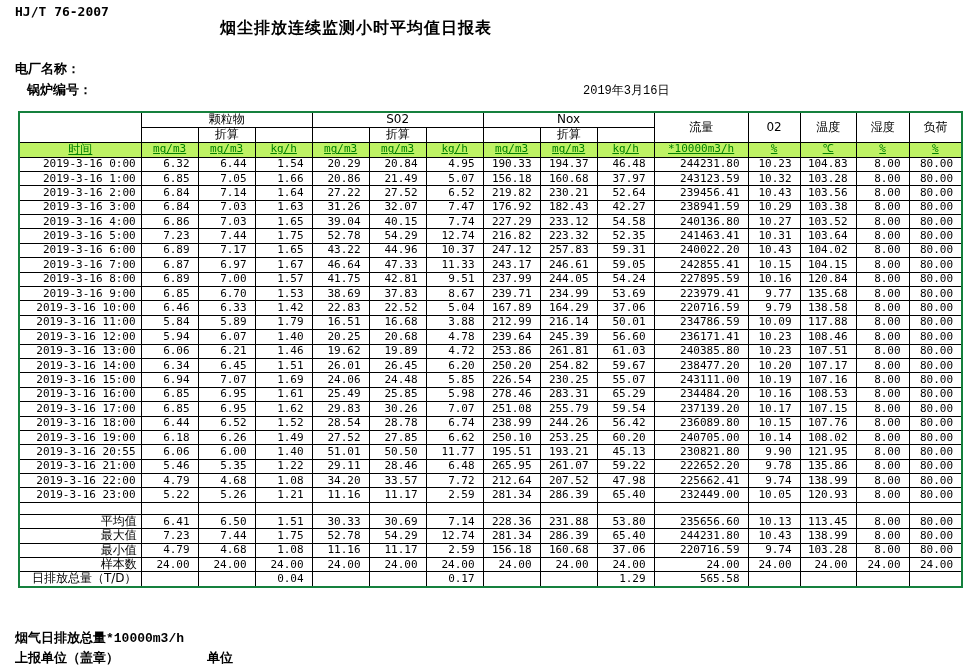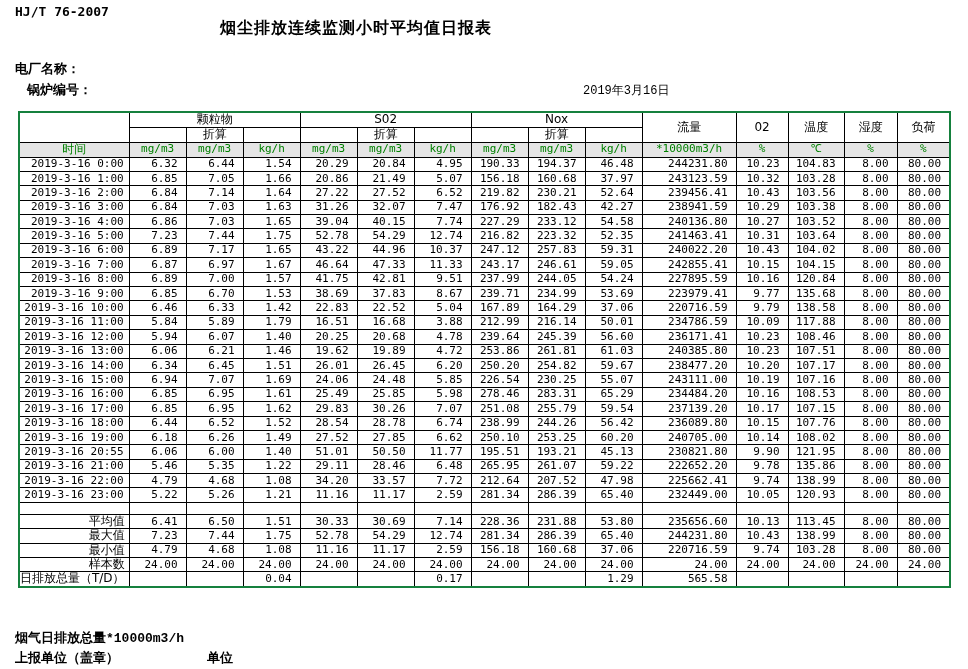--- a/index.html
+++ b/index.html
@@ -8,26 +8,26 @@
   .abs { position:absolute; white-space:nowrap;font-family:Liberation Mono, monospace; }
   .doc-code { left:15px; top:4px; font-size:13px; font-weight:bold; font-family:"DejaVu Sans Mono", monospace; }
   .title { left:0; top:18px; width:712px; text-align:center; font-size:16px; font-weight:bold; letter-spacing:1px; }
   .plant { left:15px; top:60px; font-size:13px; font-weight:bold; }
   .boiler { left:27px; top:81px; font-size:13px; font-weight:bold; }
   .date { left:583px; top:82px; font-size:12px; }
   table.report { position:absolute; left:18px; top:111px; border-collapse:collapse; table-layout:fixed; border:2px solid #15803d; }
   td { border:1px solid #000; height:14.4px; padding:0 8px 0 0; text-align:right; white-space:nowrap; overflow:hidden;
        font-family:"DejaVu Sans Mono", monospace; font-size:11px; line-height:1.1; }
   thead td { text-align:center; padding:0; font-family:"DejaVu Sans", sans-serif; font-size:12px; height:15px; }
-  tr.green td { background:#e5e5e5; color:#008000; }
+  tr.green td { background:#bef264; color:#008000;text-decoration:underline; }
   tr.green td.unit { font-family:"DejaVu Sans Mono", monospace; font-size:11px;margin-left:32px; }
   td.c-time { padding-right:5px; }
   tr.spacer-row td { height:12px; }
   tr.summary-row td.c-time { font-family:"DejaVu Sans", sans-serif; font-size:12px; padding-right:4px; }
-  tr.daily-row td.c-time { text-align:left; padding-left:0; overflow:visible; }
+  tr.daily-row td.c-time { text-align:left; padding-left:12px; overflow:visible; }
   .foot1 { left:15px; top:629px; font-size:13px; font-weight:bold; }
   .foot2a { left:15px; top:649px; font-size:13px; font-weight:bold; }
   .foot2b { left:207px; top:649px; font-size:13px; font-weight:bold; }
 </style>
 </head>
 <body>
 
 <div class="abs doc-code">HJ/T  76-2007</div>
 <div class="abs title">烟尘排放连续监测小时平均值日报表</div>
 <div class="abs plant">电厂名称：</div>

